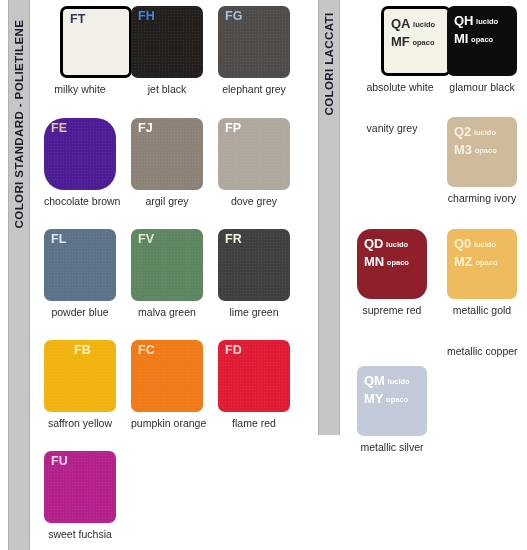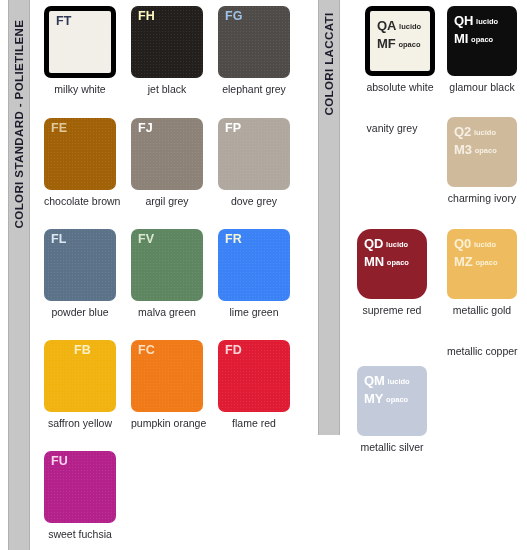--- a/index.html
+++ b/index.html
@@ -70,21 +70,22 @@
   .swatch-tile {
     width: 72px;
     height: 72px;
     border-radius: 7px;
     box-sizing: border-box;
     position: relative;
     overflow: hidden;
   }
 
   .swatch-tile.bordered {
-    border: 5px solid #000000;
+    border: 3px solid #000000;
+    margin-left: 16px;
   }
 
   
   .swatch-tile.textured::after {
     content: "";
     position: absolute;
     inset: 0;
     opacity: 0.10;
     background-image:
       radial-gradient(rgba(255,255,255,0.85) 0.5px, transparent 0.6px),
@@ -167,32 +168,32 @@
 
   <div id="standard-grid">
       <div class="swatch-cell" style="left: 44px; top: 6px;">
         <div class="swatch-tile textured bordered" style="background: rgb(242, 239, 233);">
           <span class="swatch-code" style="color: rgb(47, 58, 85);">FT</span>
         </div>
         <div class="swatch-name">milky white</div>
       </div>
       <div class="swatch-cell" style="left: 131px; top: 6px;">
         <div class="swatch-tile textured" style="background: rgb(35, 31, 29);">
-          <span class="swatch-code" style="color: #fef9c3;">FH</span>
+          <span class="swatch-code" style="color: #3b82f6;">FH</span>
         </div>
         <div class="swatch-name">jet black</div>
       </div>
       <div class="swatch-cell" style="left: 218px; top: 6px;">
         <div class="swatch-tile textured" style="background: rgb(79, 75, 72);">
           <span class="swatch-code" style="color: rgb(159, 195, 230);">FG</span>
         </div>
         <div class="swatch-name">elephant grey</div>
       </div>
       <div class="swatch-cell" style="left: 44px; top: 118px;">
-        <div class="swatch-tile textured" style="background: #a16207;">
+        <div class="swatch-tile textured" style="background: #4c1d95; border-radius: 20px;">
           <span class="swatch-code" style="color: rgb(224, 201, 155);">FE</span>
         </div>
         <div class="swatch-name">chocolate brown</div>
       </div>
       <div class="swatch-cell" style="left: 131px; top: 118px;">
         <div class="swatch-tile textured" style="background: rgb(141, 130, 119);">
           <span class="swatch-code" style="color: rgb(255, 255, 255);">FJ</span>
         </div>
         <div class="swatch-name">argil grey</div>
       </div>
@@ -208,21 +209,21 @@
         </div>
         <div class="swatch-name">powder blue</div>
       </div>
       <div class="swatch-cell" style="left: 131px; top: 229px;">
         <div class="swatch-tile textured" style="background: rgb(94, 134, 96);">
           <span class="swatch-code" style="color: rgb(219, 232, 207);">FV</span>
         </div>
         <div class="swatch-name">malva green</div>
       </div>
       <div class="swatch-cell" style="left: 218px; top: 229px;">
-        <div class="swatch-tile textured" style="background: #3b82f6;">
+        <div class="swatch-tile textured" style="background: #404040;">
           <span class="swatch-code" style="color: rgb(242, 245, 216);">FR</span>
         </div>
         <div class="swatch-name">lime green</div>
       </div>
       <div class="swatch-cell" style="left: 44px; top: 340px;">
         <div class="swatch-tile textured" style="background: rgb(240, 179, 16);">
           <span class="swatch-code" style="color: rgb(253, 240, 196); margin-left: 23px;">FB</span>
         </div>
         <div class="swatch-name">saffron yellow</div>
       </div>

